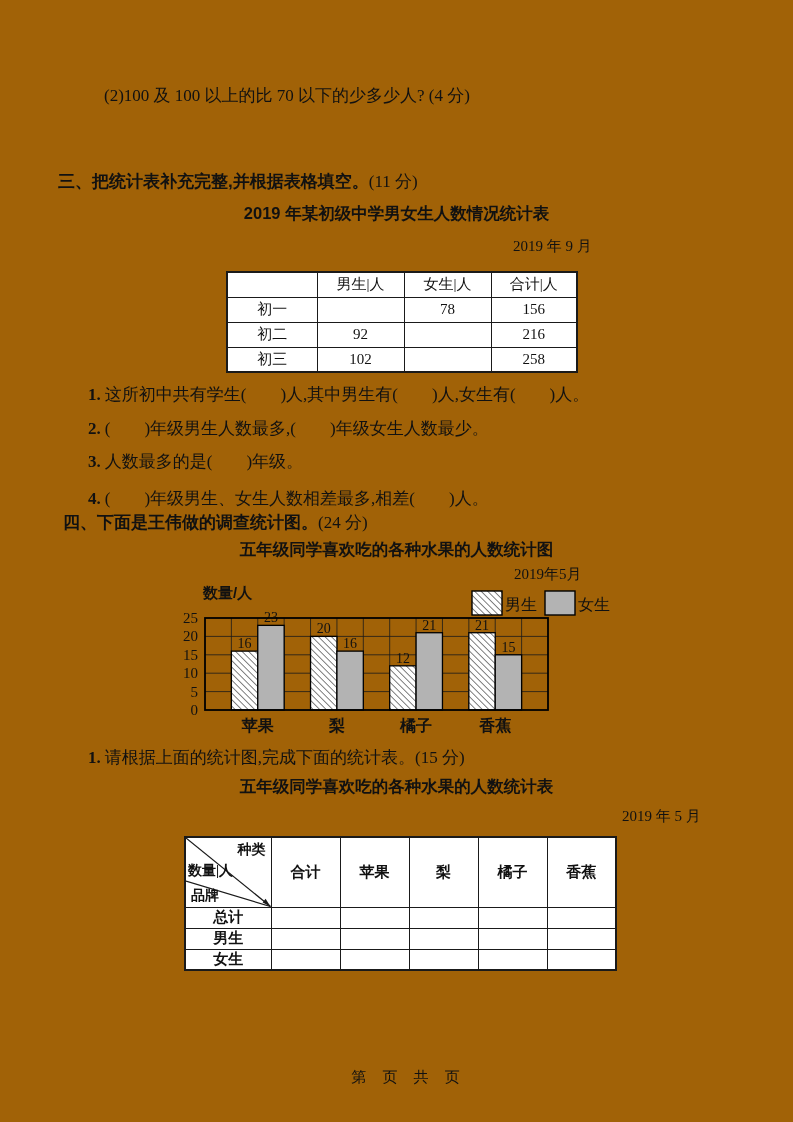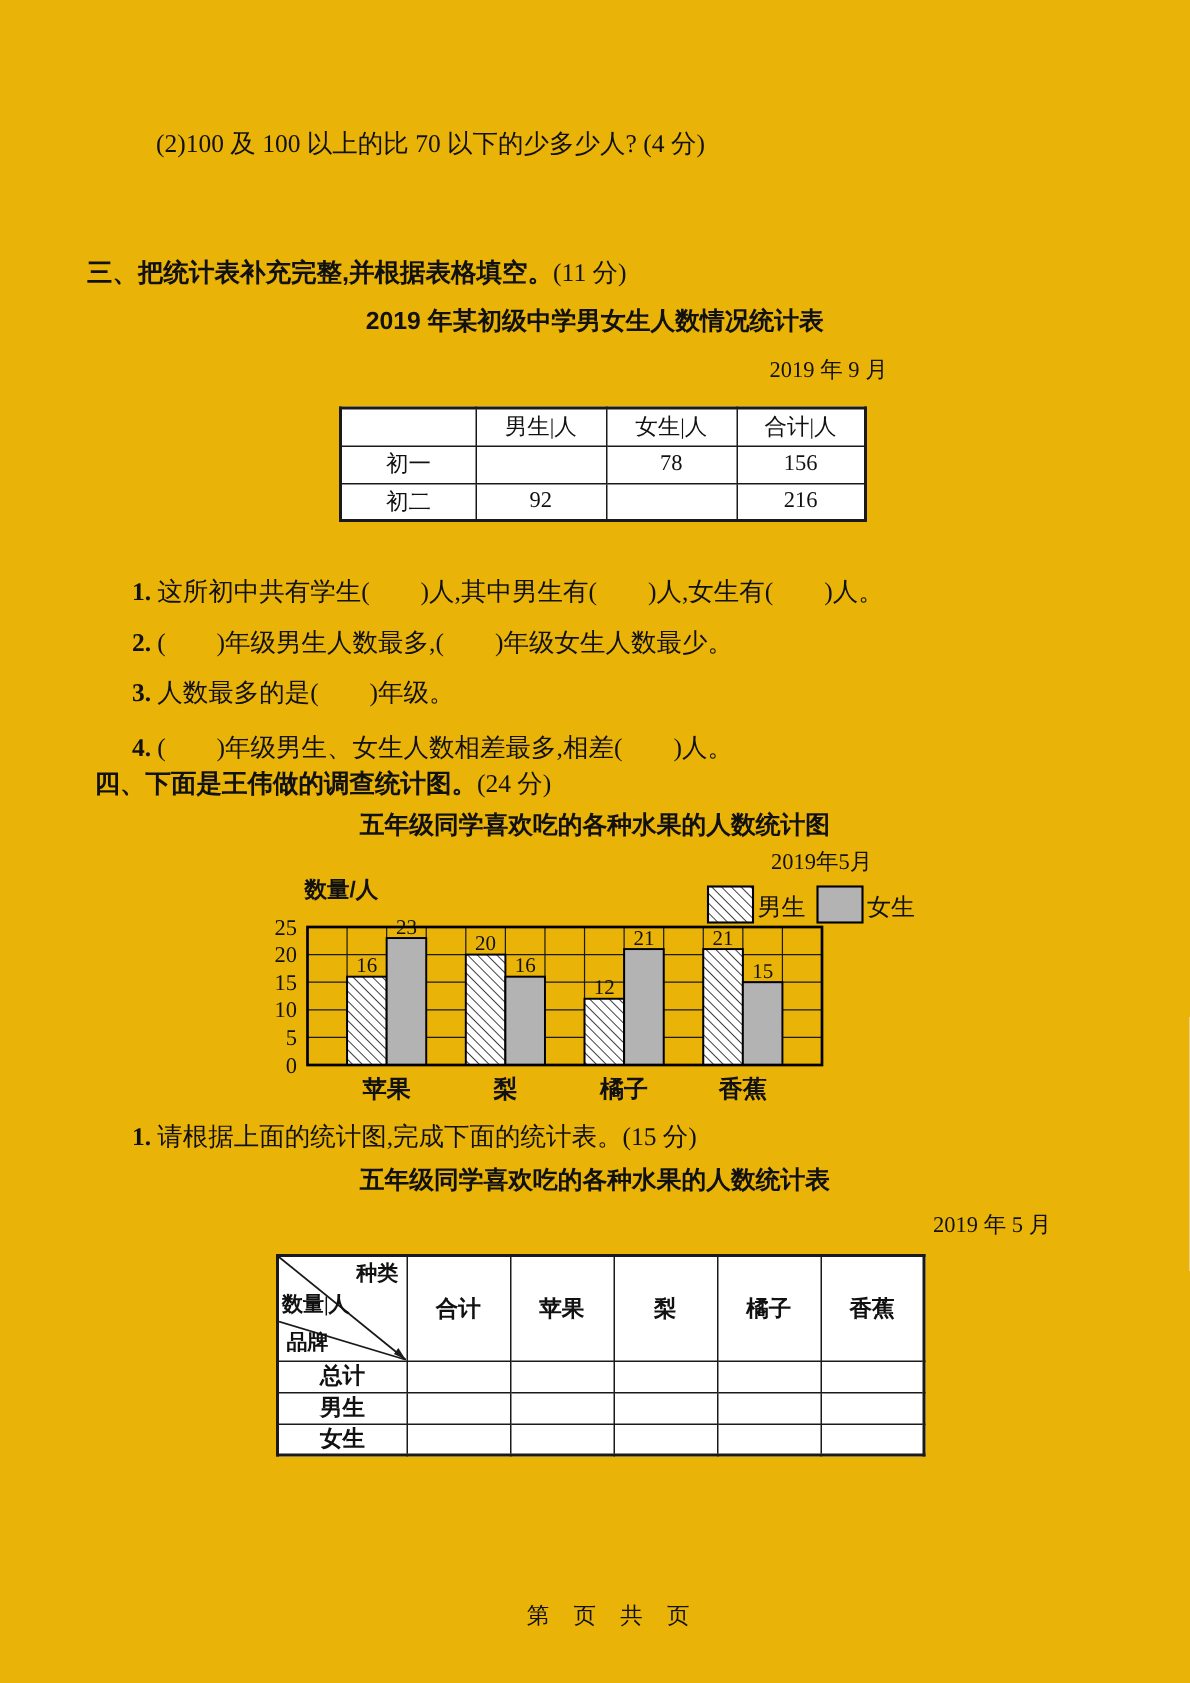--- a/index.html
+++ b/index.html
@@ -1,19 +1,19 @@
 <!DOCTYPE html>
 <html><head>
 <meta charset="utf-8">
 <style>
   * { margin:0; padding:0; box-sizing:border-box; }
   html,body { background:#e8e8e8; }
   .page {
     position:relative; width:793px; height:1122px; margin:0 auto;
-    background:#eab308; color:#111;
+    background:#a16207; color:#111;
     font-family:"Liberation Serif","DejaVu Serif",serif;
     overflow:hidden;
   }
   .abs { position:absolute; }
   .hsans { font-family:"Liberation Sans","DejaVu Sans",sans-serif; font-weight:bold; }
   .qline { font-size:17px; white-space:nowrap; }
   .qnum { font-weight:bold; margin-right:4px; }
   .score { font-weight:normal; font-family:"Liberation Serif","DejaVu Serif",serif; }
   .centered { left:0; width:793px; text-align:center; }
 
@@ -79,20 +79,26 @@
       <td>初一</td>
       <td></td>
       <td>78</td>
       <td>156</td>
     </tr>
     <tr>
       <td>初二</td>
       <td>92</td>
       <td></td>
       <td>216</td>
+    </tr>
+    <tr>
+      <td>初三</td>
+      <td>102</td>
+      <td></td>
+      <td>258</td>
     </tr>
   </tbody>
     </table>
 
   <div class="abs qline" style="left:88px; top:383px;">
     <span class="qnum">1.</span><span>这所初中共有学生(　　)人,其中男生有(　　)人,女生有(　　)人。</span>
   </div>
   <div class="abs qline" style="left:88px; top:417px;">
     <span class="qnum">2.</span><span>(　　)年级男生人数最多,(　　)年级女生人数最少。</span>
   </div>

